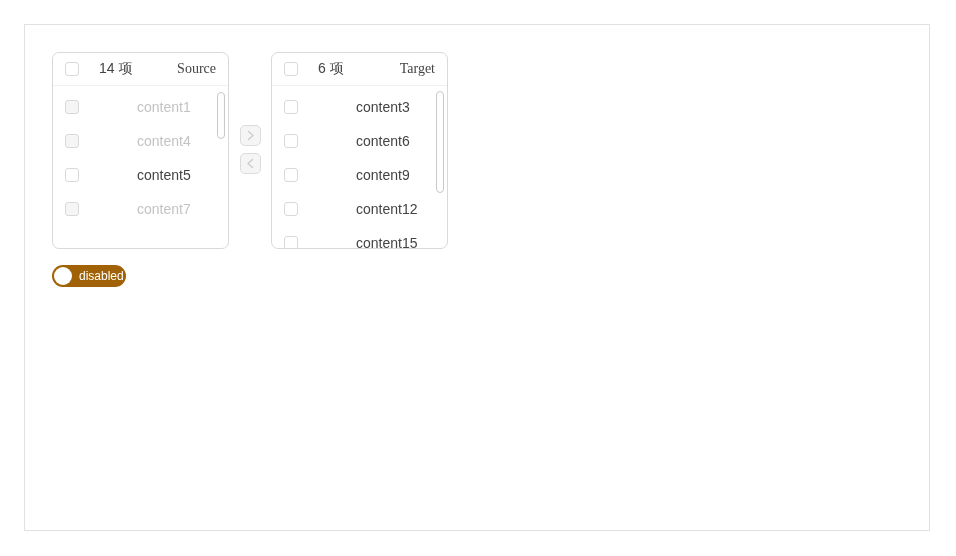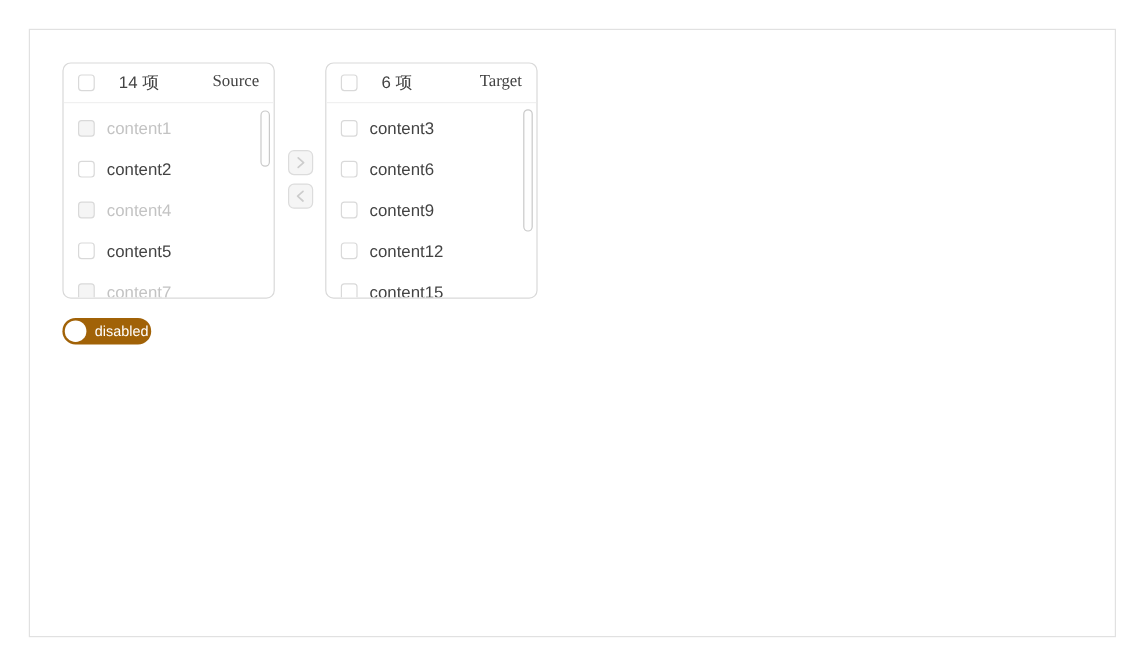--- a/index.html
+++ b/index.html
@@ -78,20 +78,21 @@
   }
   .list-item {
     height: 34px;
     display: flex;
     align-items: center;
     padding: 0 12px;
     box-sizing: border-box;
     font-size: 14px;
     color: #434343;
     cursor: pointer;
+    gap: 48px;
   }
   .list-item .item-label {
     margin-left: 10px;
   }
   .list-item.disabled {
     color: #c3c3c3;
     cursor: not-allowed;
   }
   .list-item.disabled .checkbox {
     background: #f5f5f5;
@@ -166,24 +167,20 @@
       <div class="panel">
         <div class="panel-header">
           <span class="checkbox"></span>
           <span class="count">14 项</span>
           <span class="title">Source</span>
         </div>
         <div class="panel-list">
             <div class="list-item disabled">
               <span class="checkbox"></span>
               <span class="item-label">content1</span>
-            </div>
-            <div class="list-item">
-              <span class="checkbox"></span>
-              <span class="item-label">content2</span>
             </div>
             <div class="list-item disabled">
               <span class="checkbox"></span>
               <span class="item-label">content4</span>
             </div>
             <div class="list-item">
               <span class="checkbox"></span>
               <span class="item-label">content5</span>
             </div>
             <div class="list-item disabled">

